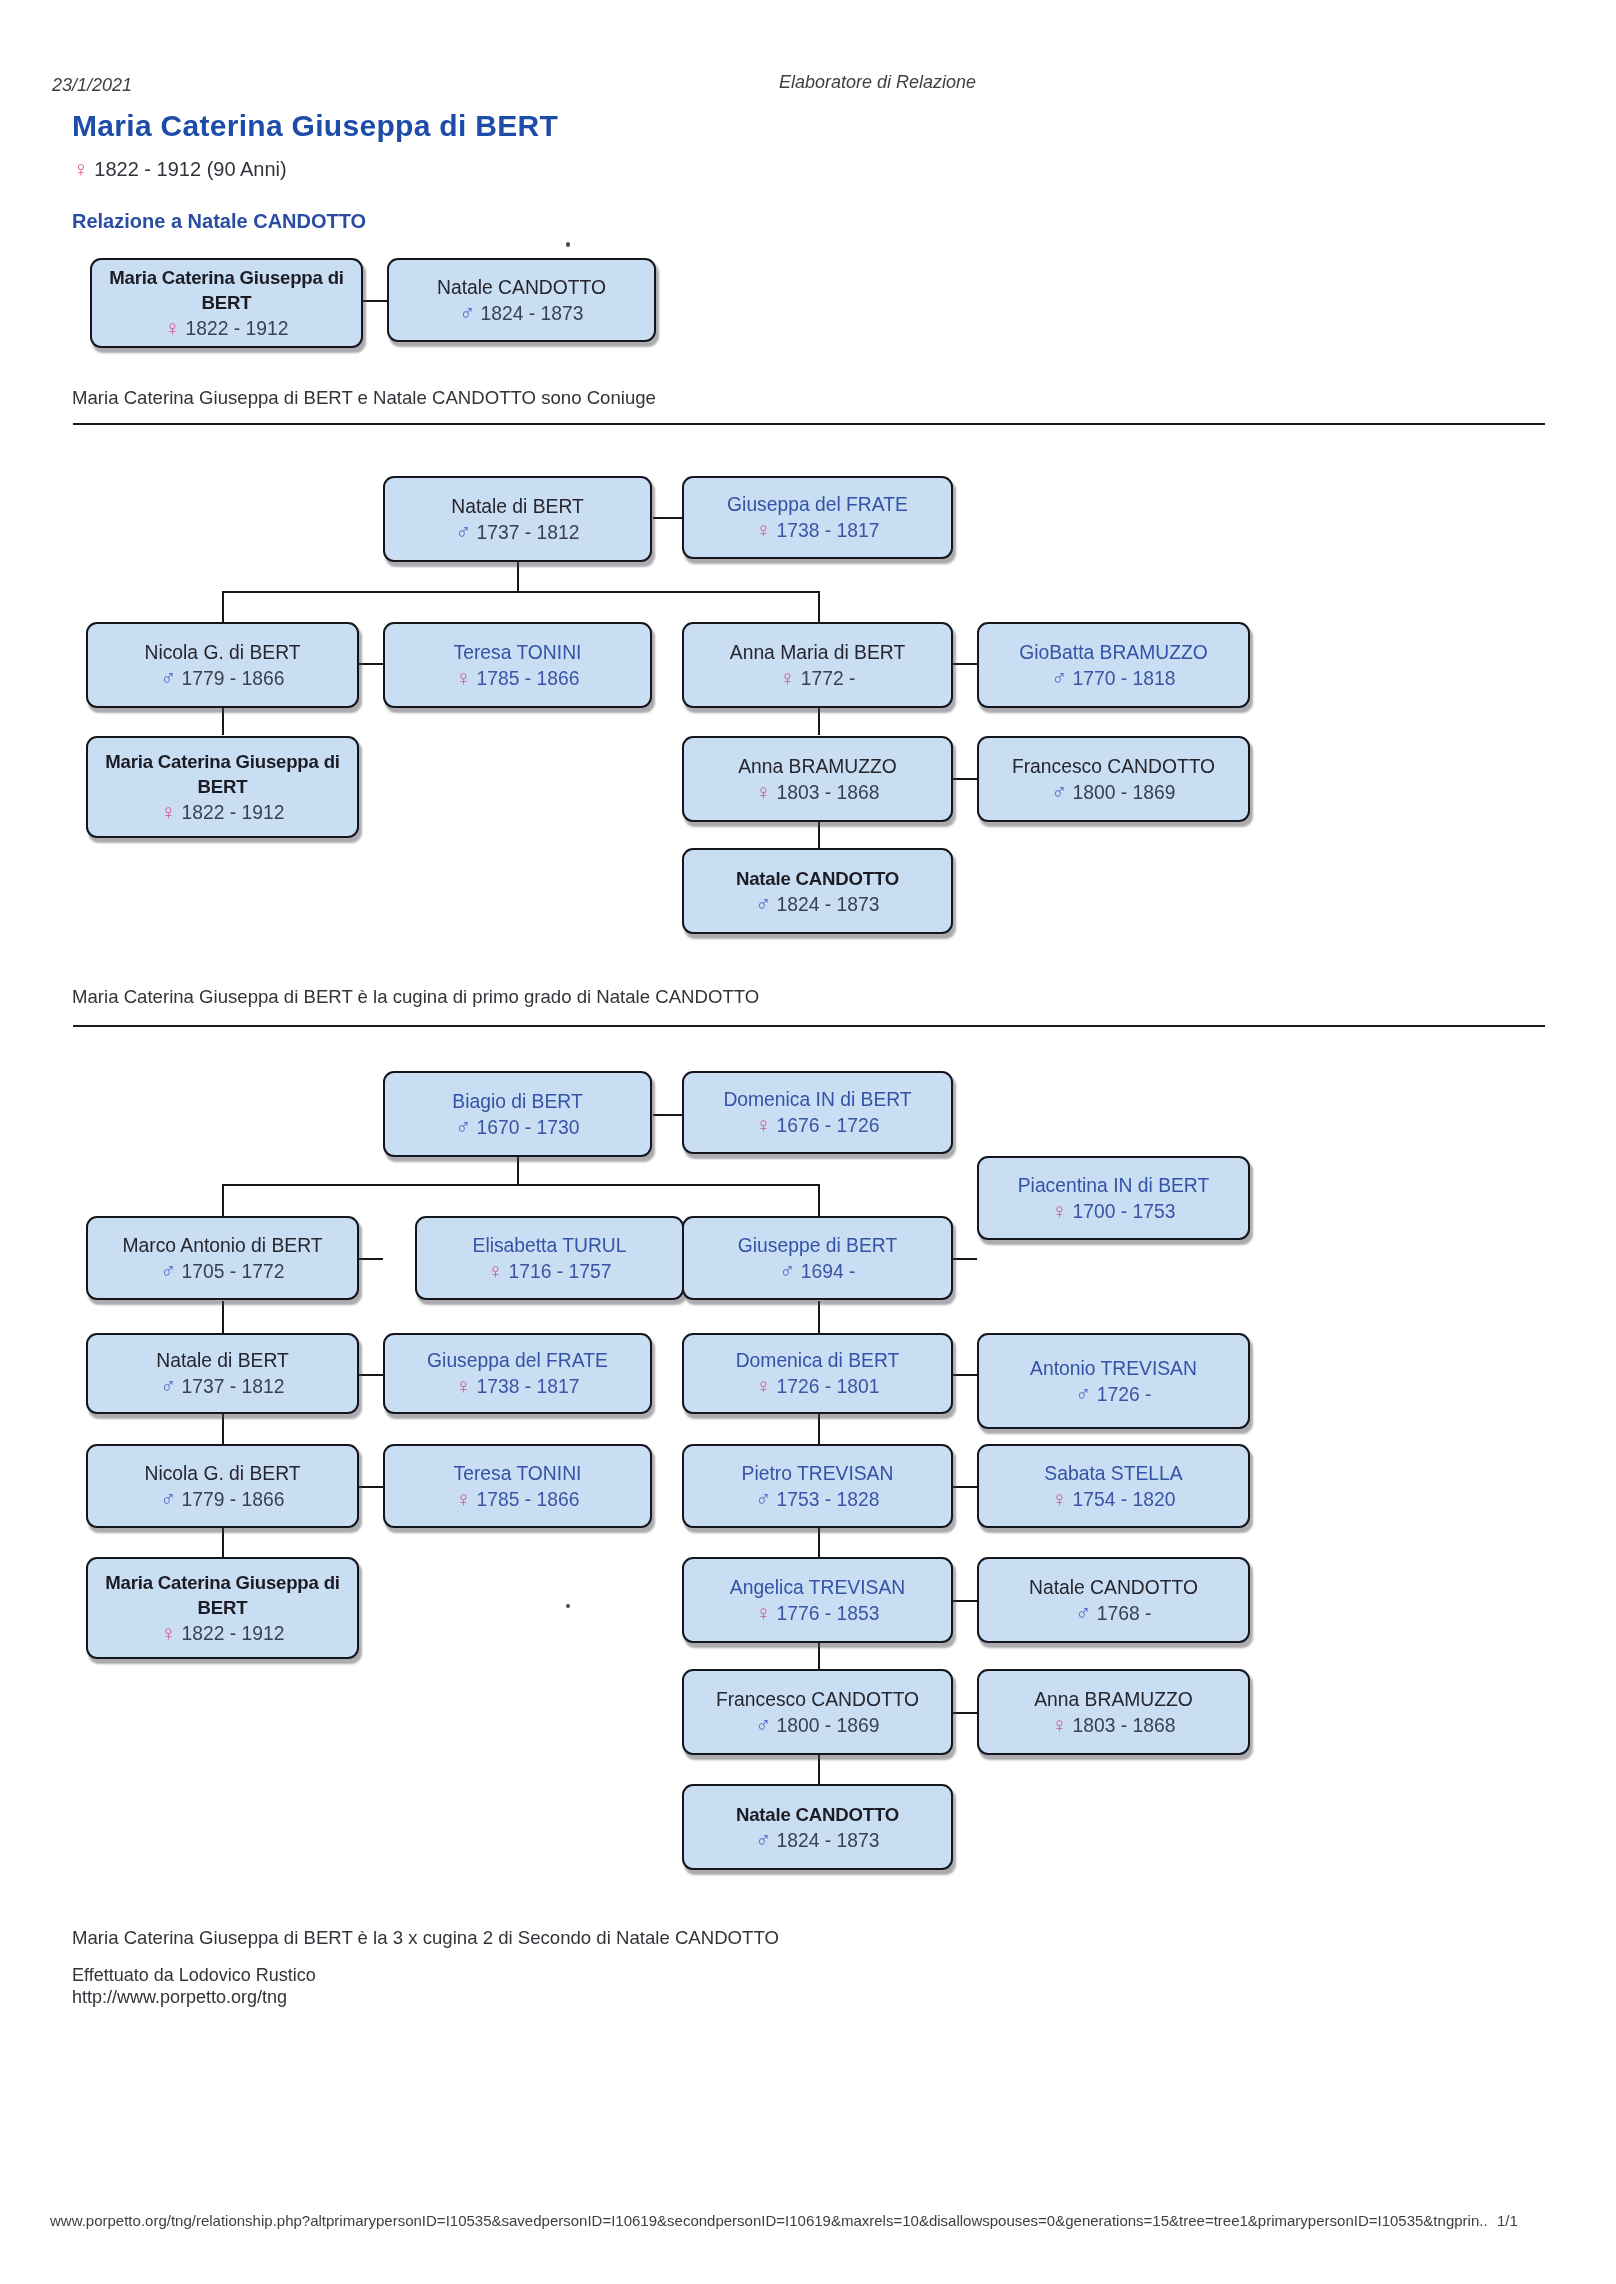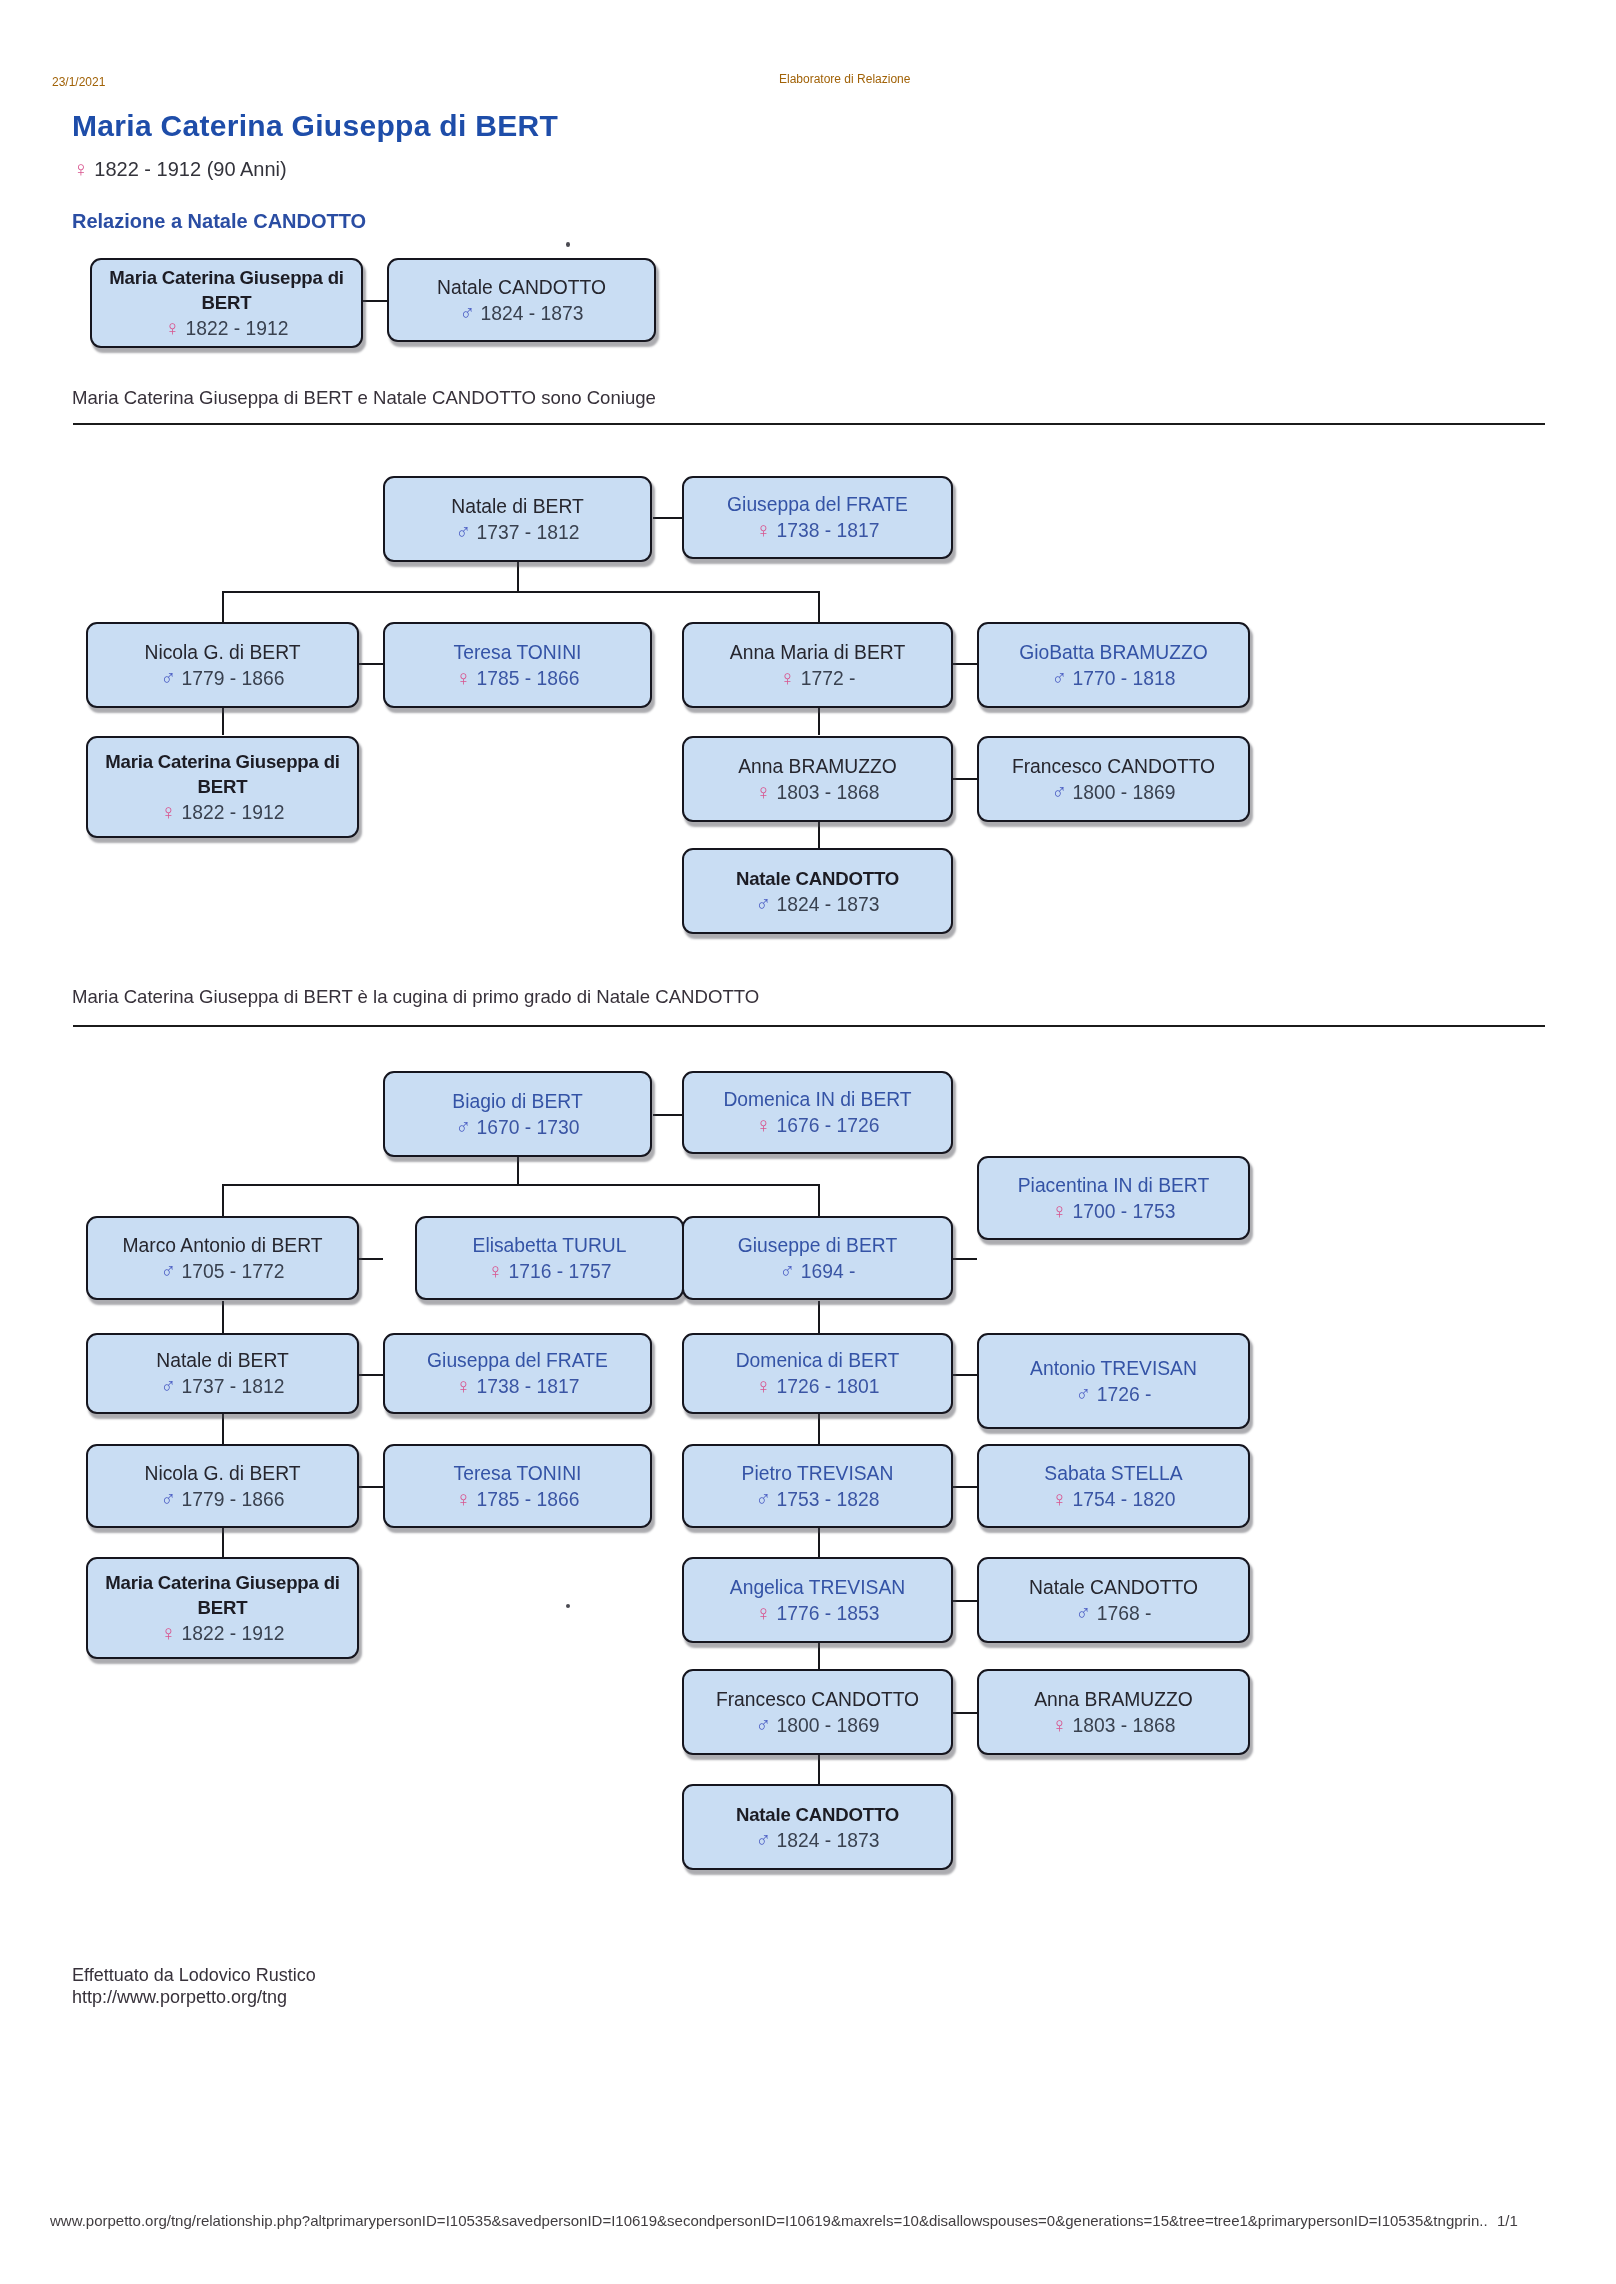--- a/index.html
+++ b/index.html
@@ -1,21 +1,21 @@
 <!DOCTYPE html>
 <html style="font-size:11px"><head>
 <meta charset="utf-8">
 <style>
   html,body{margin:0;padding:0;background:#e8e8e8;}
   #page{
     position:relative;width:1616px;height:2284px;background:#ffffff;
     font-family:"Liberation Sans","DejaVu Sans",sans-serif;overflow:hidden;
   }
   .abs{position:absolute;}
-  .small-header{font-size:12px;color:#a16207;}
+  .small-header{font-size:18px;color:#404040;font-style:italic;}
   .title{font-size:30px;font-weight:bold;color:#1e4da9;letter-spacing:0.3px;}
   .subtitle{font-size:20px;color:#33333b;}
   .heading{font-size:20px;font-weight:bold;color:#2a4da3;}
   .stmt{font-size:18.6px;color:#37313a;}
   .credit{font-size:18px;color:#37313a;line-height:22px;}
   .footer-text{font-size:15px;color:#413d40;}
   .divider{position:absolute;left:73px;width:1472px;height:2.1px;background:#1b1b1b;}
   .line{position:absolute;background:#17171b;}
   .hline{height:2.1px;}
   .vline{width:2.1px;}
@@ -231,20 +231,21 @@
     <div class="pbox v-dark" style="left:977px;top:1669px;width:273px;height:86px;">
       <div class="pname">Anna BRAMUZZO</div>
       <div class="pdates"><span class="sym f">♀</span> <span>1803 - 1868</span></div>
     </div>
     <div class="pbox v-bold" style="left:682px;top:1784px;width:271px;height:86px;">
       <div class="pname">Natale CANDOTTO</div>
       <div class="pdates"><span class="sym m">♂</span> <span>1824 - 1873</span></div>
     </div>
   </div>
 
+  <div class="abs stmt" style="left:72px;top:1927px;">Maria Caterina Giuseppa di BERT è la 3 x cugina 2 di Secondo di Natale CANDOTTO</div>
 
   <div class="abs credit" style="left:72px;top:1964px;">Effettuato da Lodovico Rustico</div>
   <div class="abs credit" style="left:72px;top:1986px;">http://www.porpetto.org/tng</div>
 
   <div class="abs footer-text" style="left:50px;top:2212px;width:1437px;white-space:nowrap;overflow:hidden;">www.porpetto.org/tng/relationship.php?altprimarypersonID=I10535&amp;savedpersonID=I10619&amp;secondpersonID=I10619&amp;maxrels=10&amp;disallowspouses=0&amp;generations=15&amp;tree=tree1&amp;primarypersonID=I10535&amp;tngprin...</div>
   <div class="abs footer-text" style="left:1497px;top:2212px;">1/1</div>
 
 </div>
 
 

